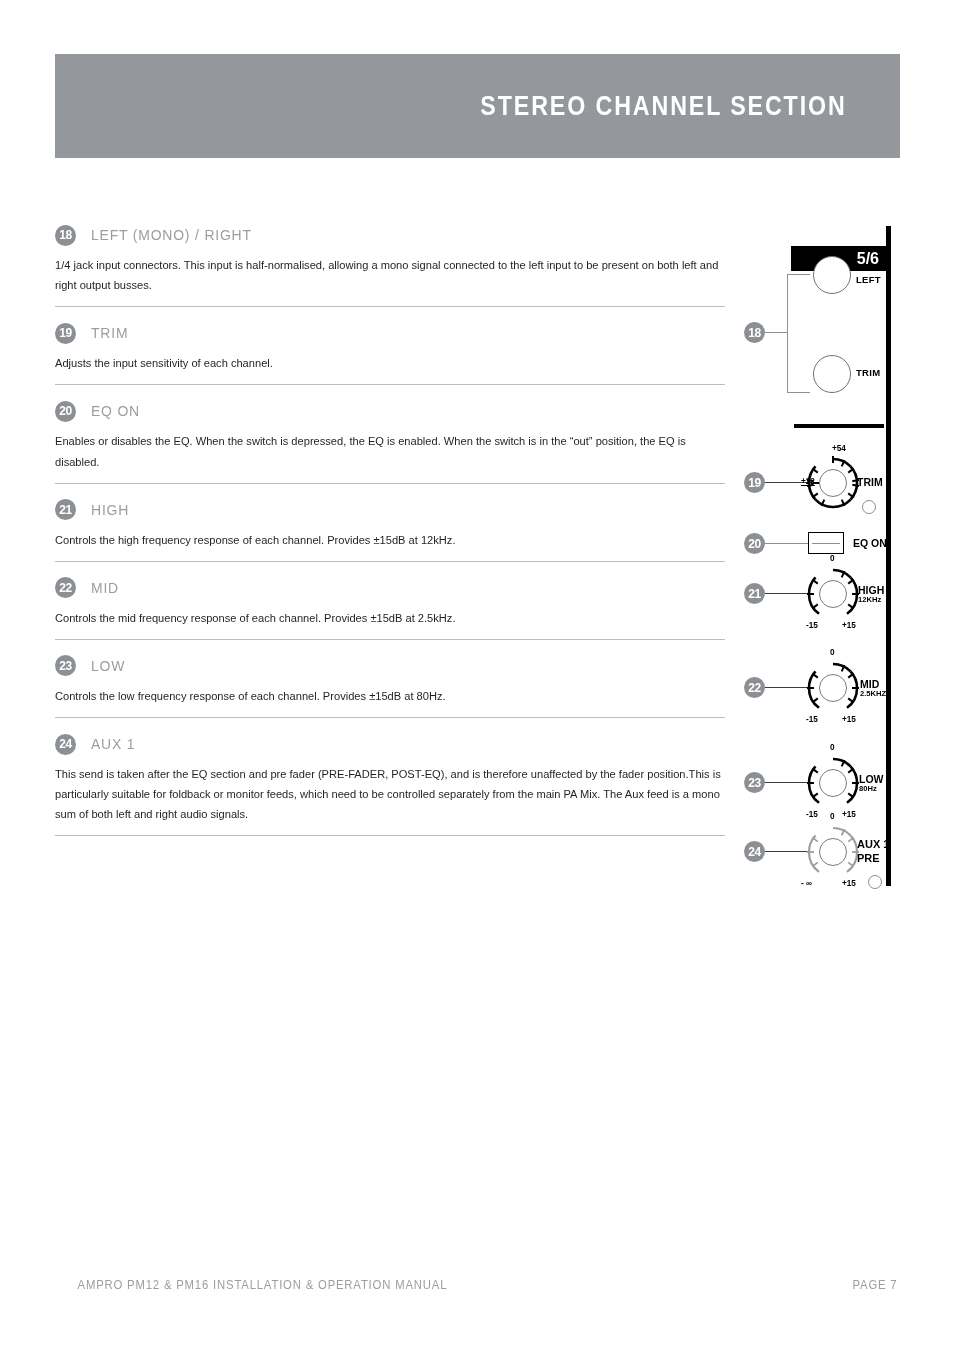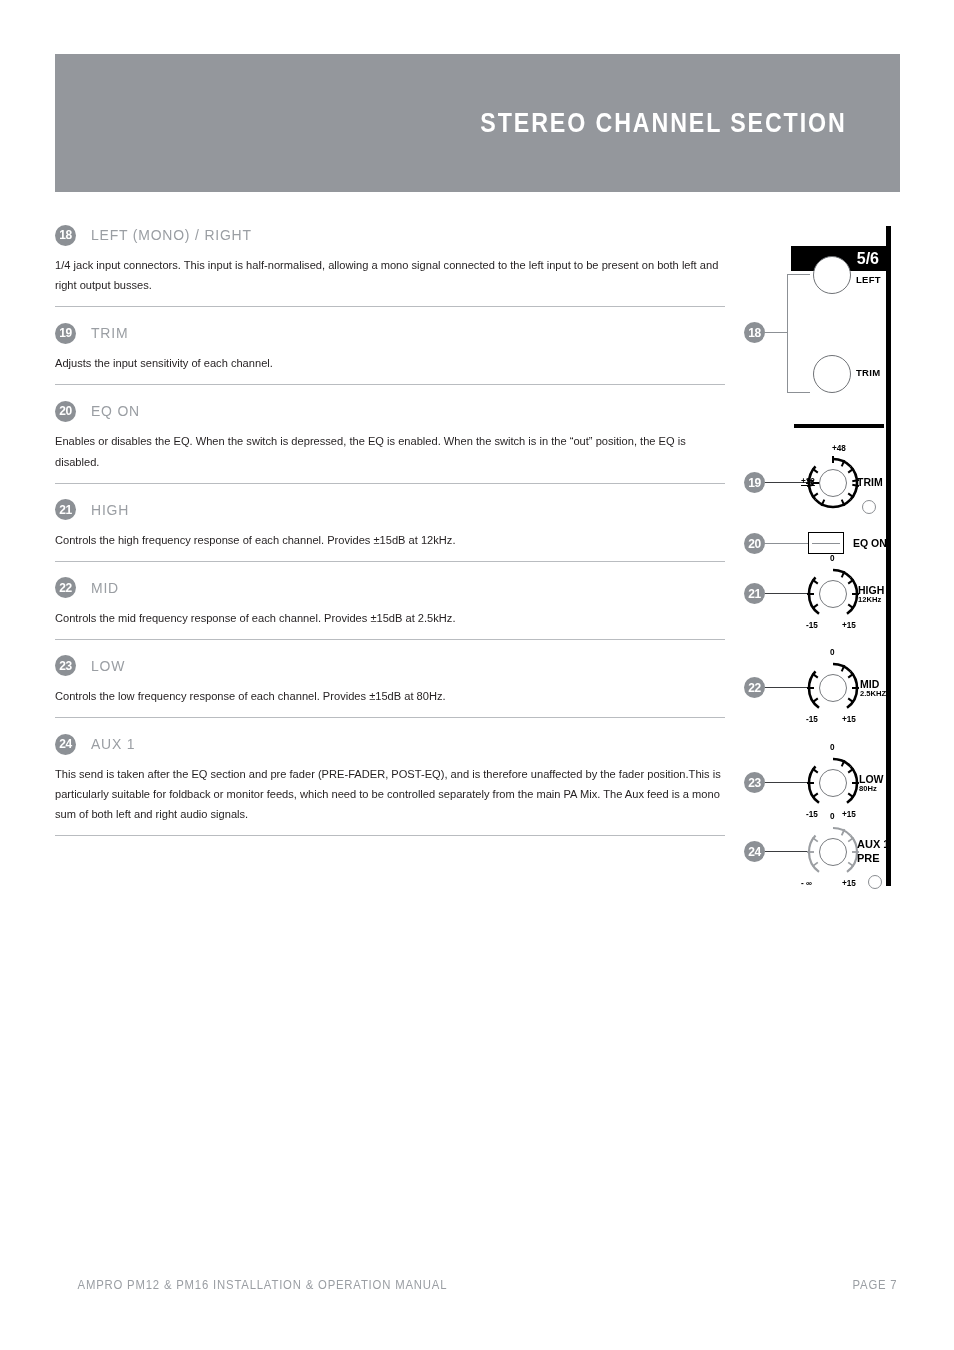--- a/index.html
+++ b/index.html
@@ -14,21 +14,21 @@
     font-family: "Liberation Sans", sans-serif;
     -webkit-font-smoothing: antialiased;
   }
 
   
   .header-band {
     position: absolute;
     left: 55px;
     top: 54px;
     width: 845px;
-    height: 138px;
+    height: 104px;
     background: #94979c;
     display: flex;
     align-items: center;
     justify-content: flex-end;
   }
   .header-title {
     color: #ffffff;
     font-size: 27px;
     font-weight: bold;
     letter-spacing: 2.2px;
@@ -389,21 +389,21 @@
         <line x1="10.4" y1="45.4" x2="15.8" y2="41.4"></line>
         <line x1="5" y1="34" x2="11.7" y2="32.8"></line>
         <line x1="5" y1="28" x2="11.7" y2="29.2"></line>
         <line x1="10.4" y1="16.6" x2="15.8" y2="20.6"></line>
       </g>
       <line x1="11" y1="31" x2="19" y2="31" stroke="#000000" stroke-width="2"></line>
     </svg>
     <div class="knob-body"></div>
   </div>
 
-  <div class="tickval" style="left:92px; top:222px;">+48</div>
+  <div class="tickval" style="left:92px; top:222px;">+54</div>
   <div class="tickval" style="left:61px; top:255px;text-decoration:underline;">+22</div>
   <div class="knob-name" style="left:117px; top:254px;">TRIM</div>
   <div class="small-hole" style="left:122px; top:278px;"></div>
 
   <div class="dbadge" style="left:4px; top:311px;">20</div>
   <div class="eq-switch-line" style="left:25px; top:321px; width:43px;"></div>
   <div class="eq-switch" style="left:68px; top:310px;"></div>
   <div class="eq-switch-line" style="left:72px; top:321px; width:28px;"></div>
   <div class="knob-name" style="left:113px; top:315px;">EQ ON</div>
 

